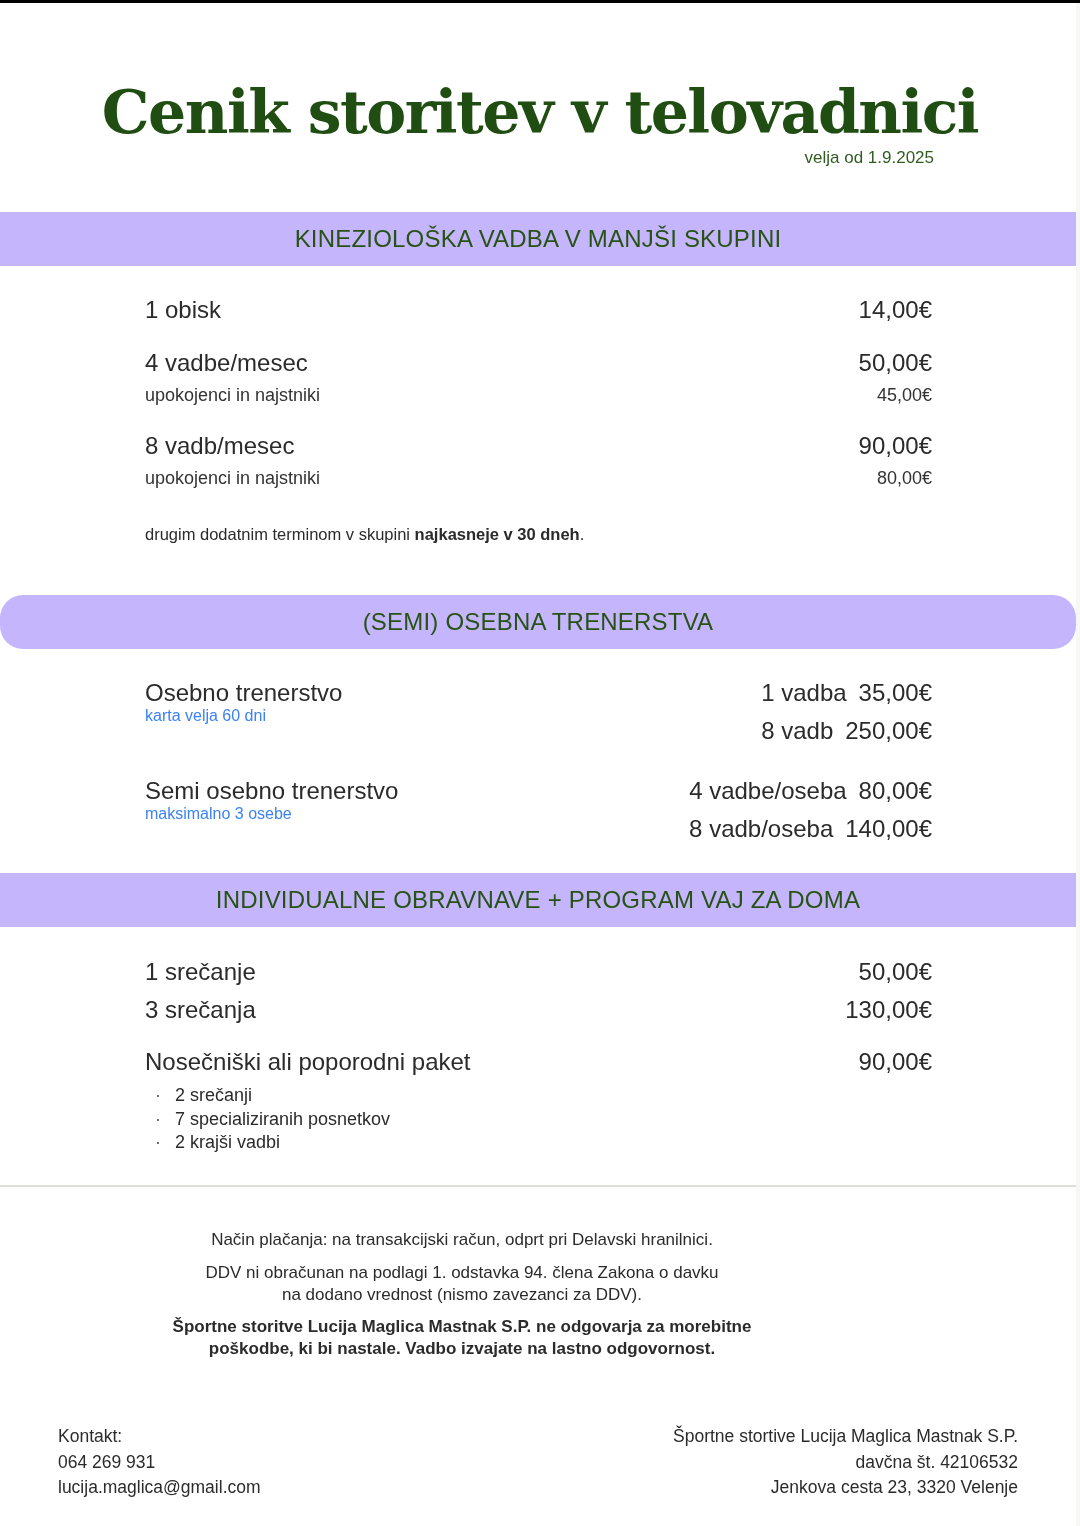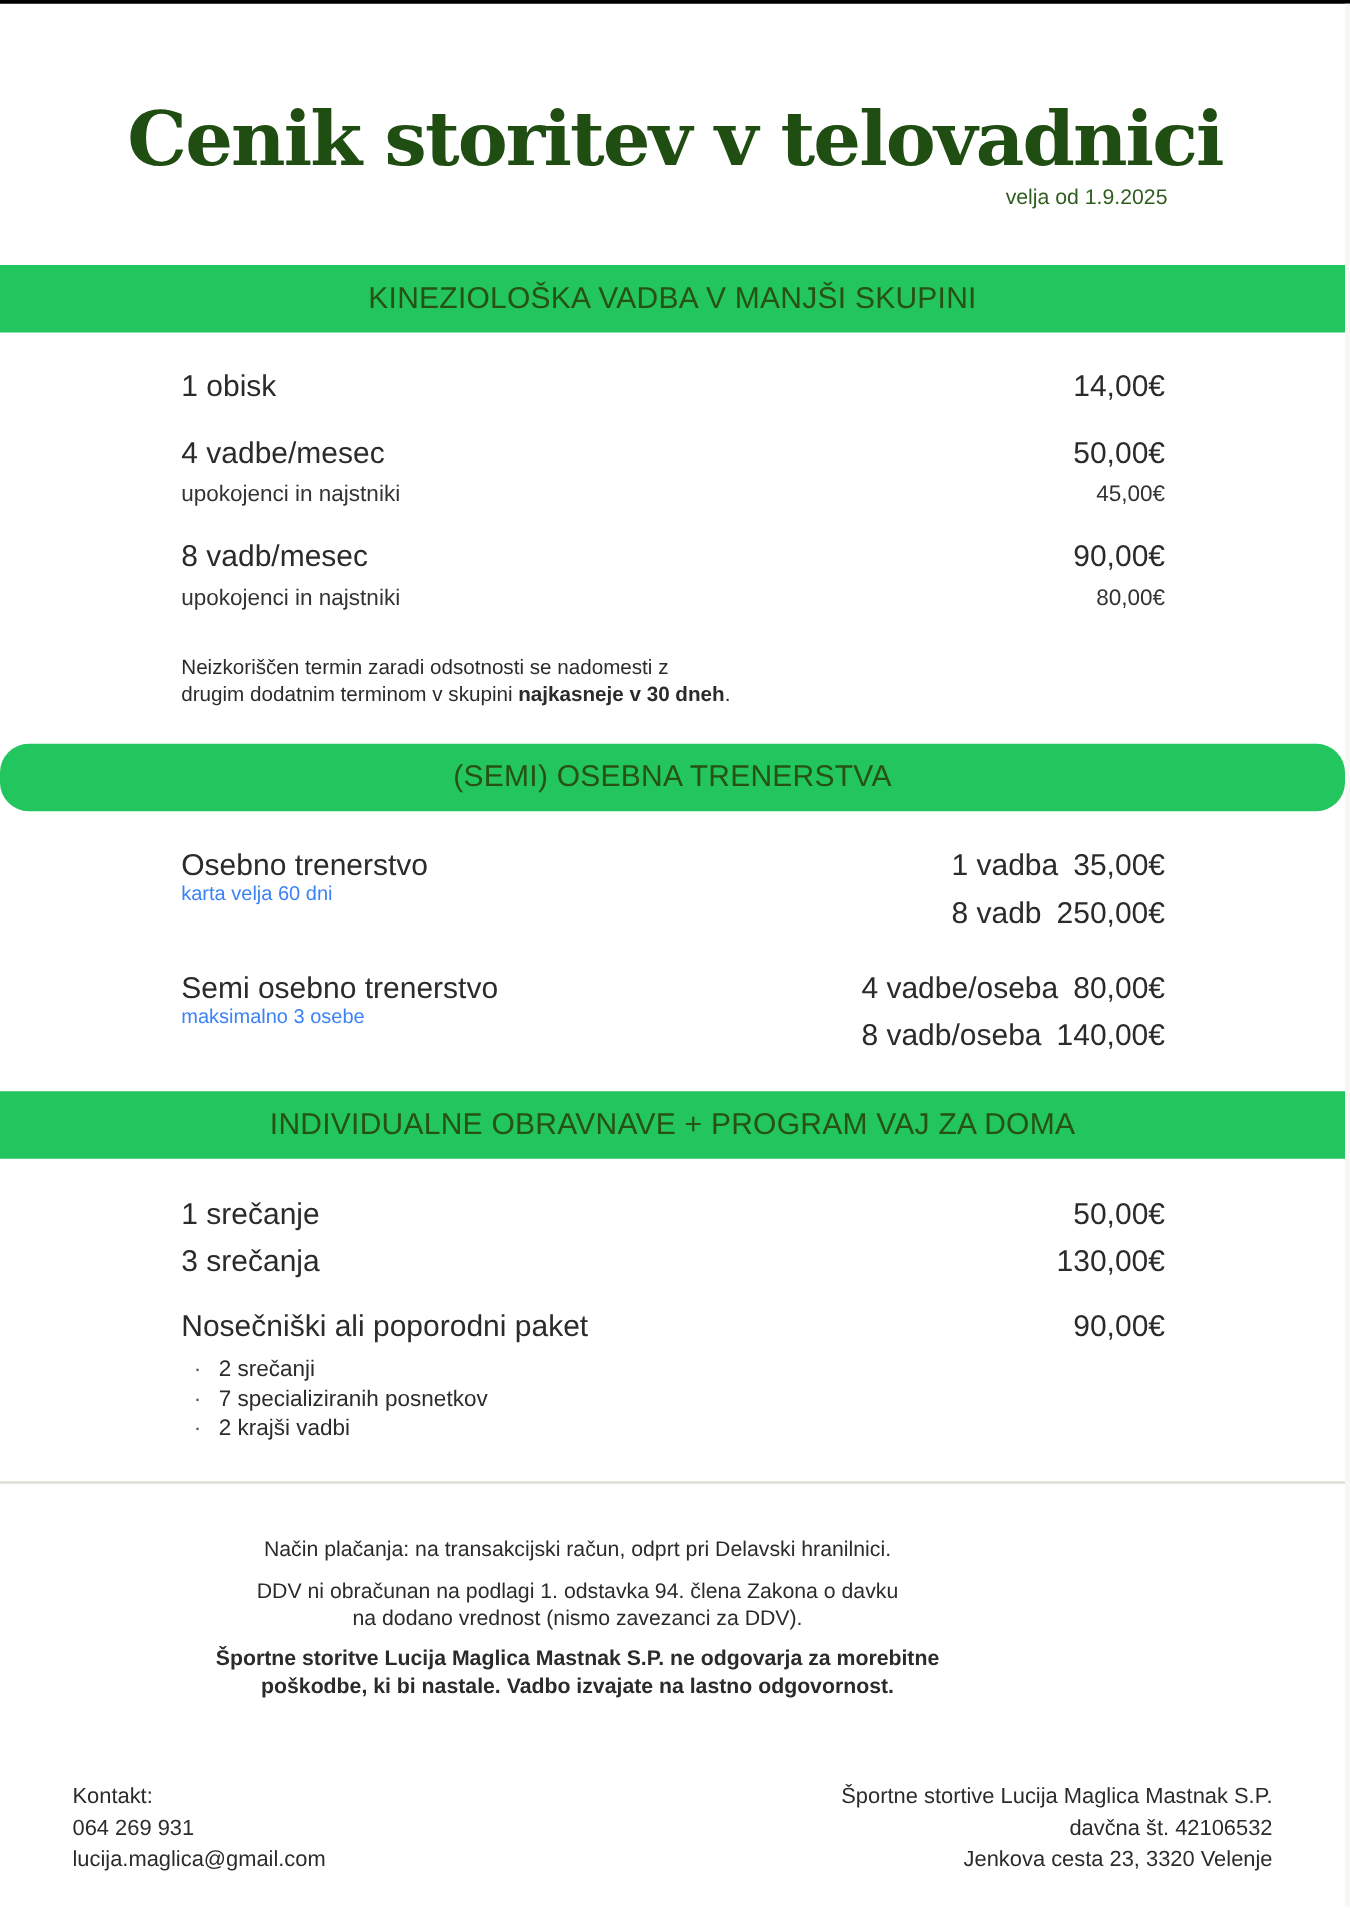--- a/index.html
+++ b/index.html
@@ -6,21 +6,21 @@
     html, body { width: 1080px; height: 1526px; background: #ffffff; overflow: hidden; }
     body { position: relative; font-family: "Liberation Sans", "DejaVu Sans", sans-serif; color: #2b2b2b; }
     .topbar { position: absolute; left: 0; top: 0; width: 1080px; height: 3px; background: #000; }
     .rightedge { position: absolute; right: 0; top: 3px; width: 4px; height: 1523px; background: #f7f7f5; }
 
     .title { position: absolute; left: 0; width: 1080px; top: 76px; text-align: center;
       font-family: "DejaVu Serif", "Liberation Serif", serif; font-weight: bold; font-size: 60px;
       letter-spacing: -1.5px; color: #1f4d12; line-height: 72px; }
     .valid { position: absolute; right: 146px; top: 148px; font-size: 17px; color: #2f5d1e; }
 
-    .band { position: absolute; left: 0; width: 1076px; height: 54px; background: #22c55e;
+    .band { position: absolute; left: 0; width: 1076px; height: 54px; background: #c4b5fd;
       display: flex; align-items: center; justify-content: center;
       font-size: 24px; color: #275214; letter-spacing: 0.2px; }
     .band span { font-weight: normal; }
 
     .row { position: absolute; left: 145px; width: 787px; display: flex; justify-content: space-between; align-items: baseline; }
     .lg { font-size: 24px; color: #2b2b2b; }
     .sm { font-size: 18px; color: #333; }
     .xs { font-size: 16px; color: #3b82f6; }
     .note { position: absolute; left: 145px; top: 523px; font-size: 16.5px; line-height: 22px; color: #2b2b2b; }
     .note b { font-weight: bold; }
@@ -70,21 +70,20 @@
 <div class="row" style="top:432px;">
   <span class="lg">8 vadb/mesec</span>
   <span class="lg">90,00€</span>
 </div>
 <div class="row" style="top:468px;">
   <span class="sm">upokojenci in najstniki</span>
   <span class="sm">80,00€</span>
 </div>
 
 <div class="note">
-  <div>Neizkoriščen termin zaradi odsotnosti se nadomesti z</div>
   <div><span>drugim dodatnim terminom v skupini </span><b>najkasneje v 30 dneh</b><span>.</span></div>
 </div>
 
 <div class="band" style="top:595px;border-radius:23px;">
   <span>(SEMI) OSEBNA TRENERSTVA</span>
 </div>
 
 <div class="pt-left" style="top:679px;">
   <div class="lg">Osebno trenerstvo</div>
   <div class="xs">karta velja 60 dni</div>

